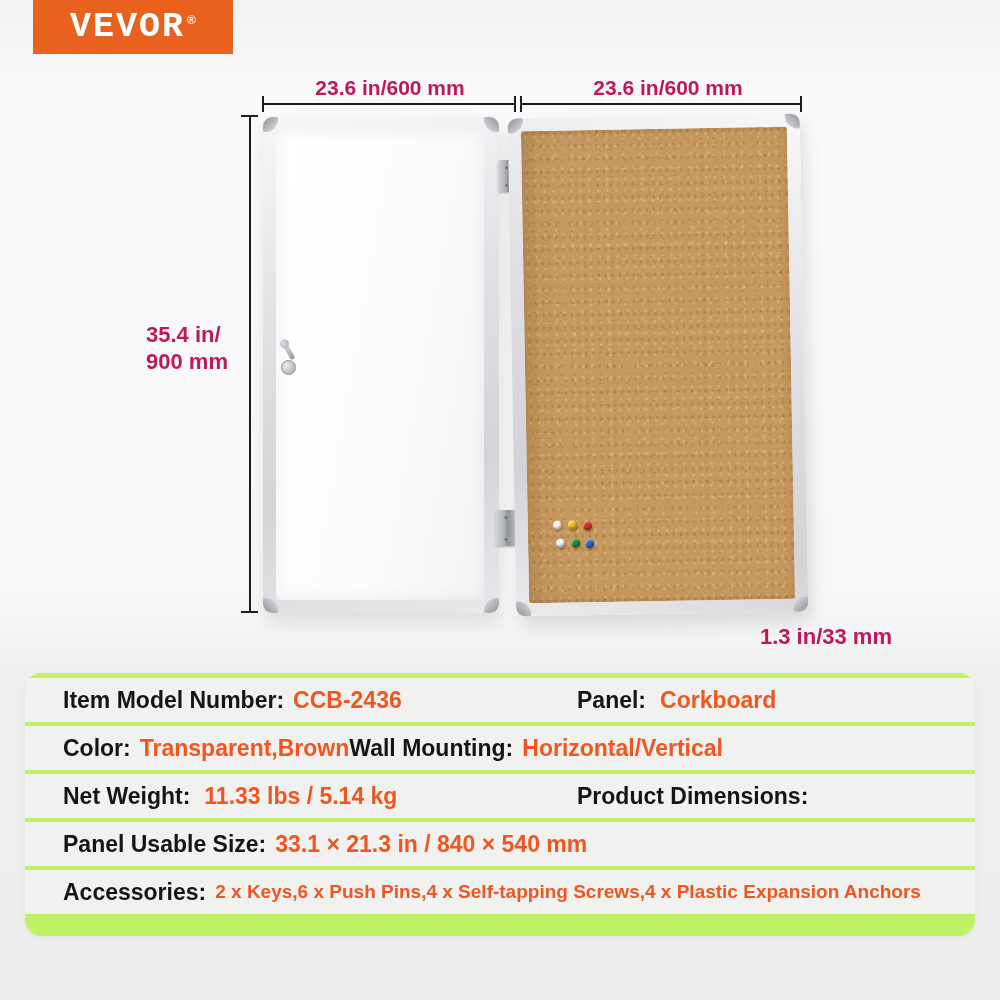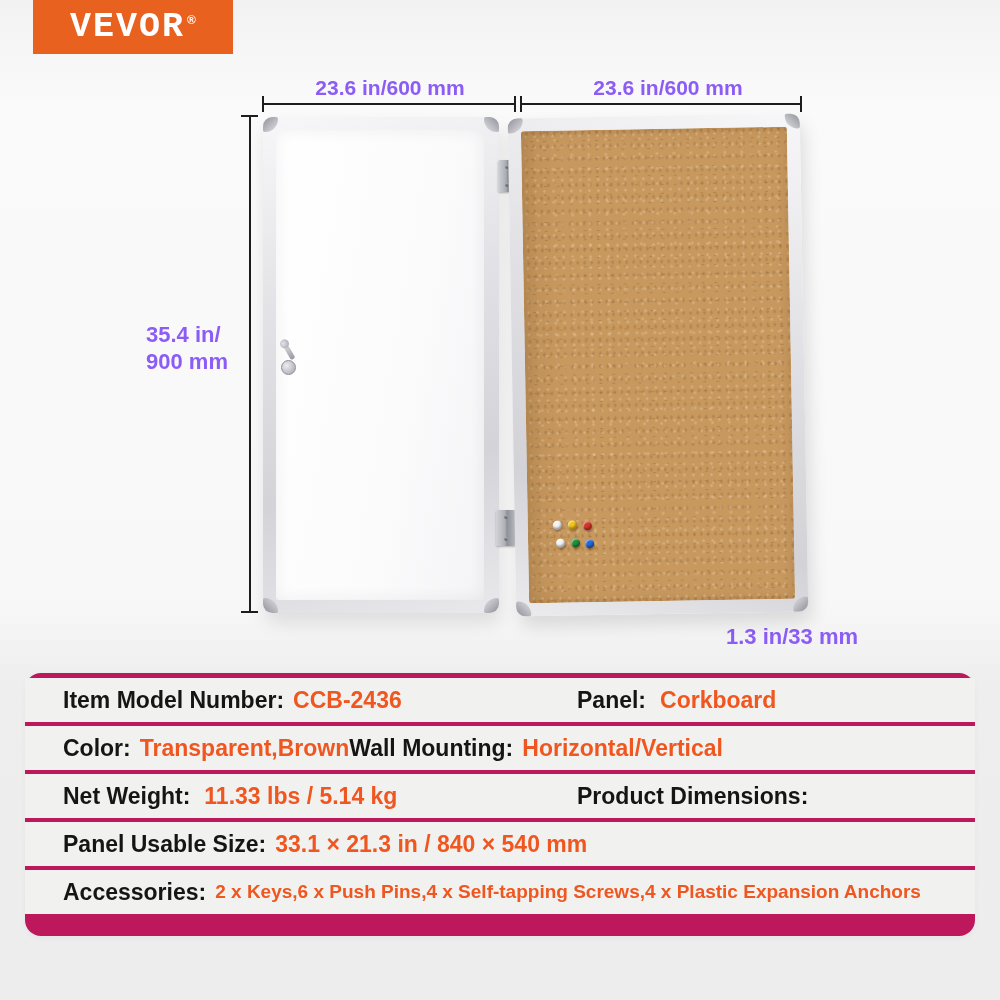--- a/index.html
+++ b/index.html
@@ -8,21 +8,21 @@
     font-family:"Liberation Sans","DejaVu Sans",sans-serif;
     background:linear-gradient(180deg,#f2f2f2 0%,#fafafa 10%,#f8f8f8 60%,#eeeeef 68%,#ededee 100%);
   }
   
   .logo{position:absolute;left:33px;top:0;width:200px;height:54px;background:var(--orange-logo,#e8611f);
         display:flex;align-items:center;justify-content:center;}
   .logo .word{color:#fff;font-size:35px;font-weight:800;letter-spacing:2px;font-family:Liberation Mono, monospace;}
   .logo sup{color:#fff;font-size:12px;font-weight:700;margin:-14px 0 0 2px;}
   
   .dl{position:absolute;background:#1d1d1d;}
-  .dim-label{position:absolute;color:#8b5cf6;font-weight:700;font-size:21px;text-align:center;}
+  .dim-label{position:absolute;color:#be185d;font-weight:700;font-size:21px;text-align:center;}
   .dim-label.h2l{font-size:22px;text-align:left;line-height:27px;}
   .dim-label.depth{font-size:22px;}
   
   .door{position:absolute;left:263px;top:117px;width:236px;height:496px;border-radius:10px;
         background:linear-gradient(165deg,#f7f7f9 0%,#e3e3e7 35%,#d3d3d8 70%,#e9e9ec 100%);
         box-shadow:2px 10px 18px rgba(0,0,0,.10);}
   .glass{position:absolute;left:13px;top:13px;right:15px;bottom:13px;border-radius:3px;
          background:linear-gradient(100deg,#ffffff 0%,#fbfbfc 60%,#f4f4f6 100%);
          box-shadow:inset 0 0 16px rgba(40,40,60,.07);}
   .cap{position:absolute;width:15px;height:15px;}
@@ -56,21 +56,21 @@
           radial-gradient(rgba(255,255,255,.20) 1px,transparent 1.4px),
           radial-gradient(rgba(139,86,35,.32) 1px,transparent 1.4px),
           radial-gradient(rgba(255,236,200,.22) 1.2px,transparent 1.7px),
           radial-gradient(rgba(118,73,28,.22) 1px,transparent 1.3px);
         background-size:100% 100%,9px 11px,13px 9px,17px 15px,7px 13px;
         background-position:0 0,0 0,4px 6px,8px 2px,2px 9px;
         box-shadow:inset 0 0 14px rgba(80,45,10,.18);}
   .pin{position:absolute;width:9px;height:9px;border-radius:50%;
        box-shadow:inset -1px -2px 2px rgba(0,0,0,.35),inset 1px 1px 1px rgba(255,255,255,.55),1px 2px 2px rgba(60,30,0,.35);}
   
-  .spec{position:absolute;left:25px;top:673px;width:950px;background:#be185d;border-radius:16px;
+  .spec{position:absolute;left:25px;top:673px;width:950px;background:#bef264;border-radius:16px;
         padding:5px 0 10px 0;box-shadow:0 2px 6px rgba(0,0,0,.04);}
   .row{height:44px;margin-bottom:4px;background:#f1f1ef;display:flex;align-items:center;
        padding-left:38px;box-sizing:border-box;}
   .row:last-child{margin-bottom:12px;}
   .cell{display:flex;align-items:center;white-space:nowrap;}
   .cell.left{width:514px;}
   .lbl{font-weight:700;font-size:23px;color:#151515;}
   .val{font-weight:700;font-size:23px;color:var(--orange-text,#f0561f);margin-left:9px;}
   .val.mid{font-size:21px;}
   .val.small{font-size:19px;}
@@ -98,21 +98,21 @@
   <div class="dl" style="left:779px;top:596px;width:2px;height:13px;"></div>
   <div class="dl" style="left:799px;top:596px;width:2px;height:13px;"></div>
 </div>
 
 <div class="dim-label" style="left:280px;top:76px;width:220px;">23.6 in/600 mm</div>
 <div class="dim-label" style="left:558px;top:76px;width:220px;">23.6 in/600 mm</div>
 <div class="dim-label h2l" style="left:146px;top:321px;width:95px;">
   <span>35.4 in/</span><br>
   <span>900 mm</span>
 </div>
-<div class="dim-label depth" style="left:692px;top:624px;width:200px;">1.3 in/33 mm</div>
+<div class="dim-label depth" style="left:692px;top:624px;width:200px;text-align:right;">1.3 in/33 mm</div>
 
 <div class="door">
   <div class="cap tl"></div>
   <div class="cap tr"></div>
   <div class="cap bl"></div>
   <div class="cap br"></div>
   <div class="glass"></div>
   <div class="key"></div>
   <div class="lock"></div>
 </div>

